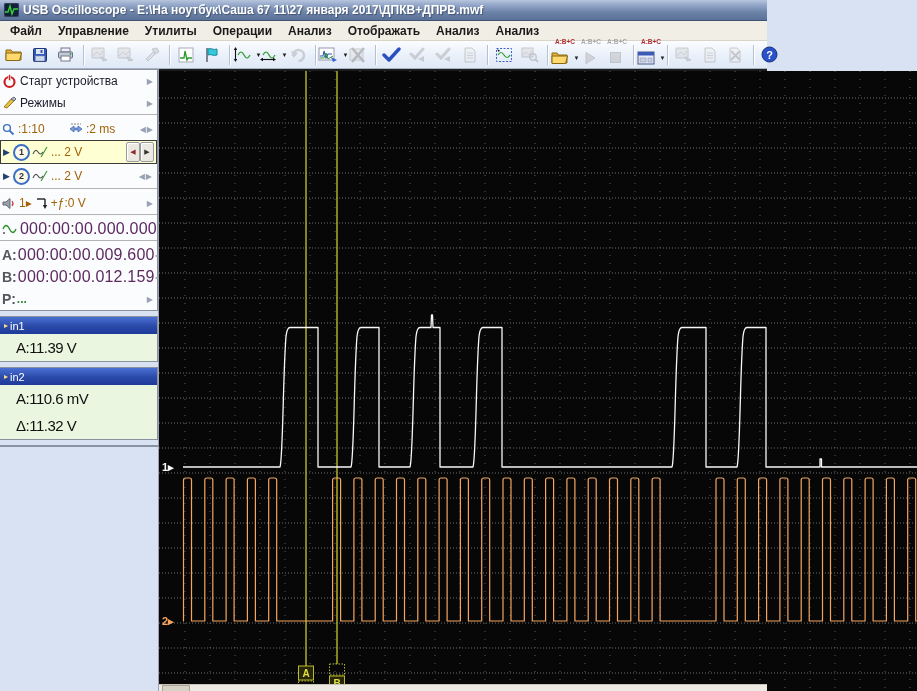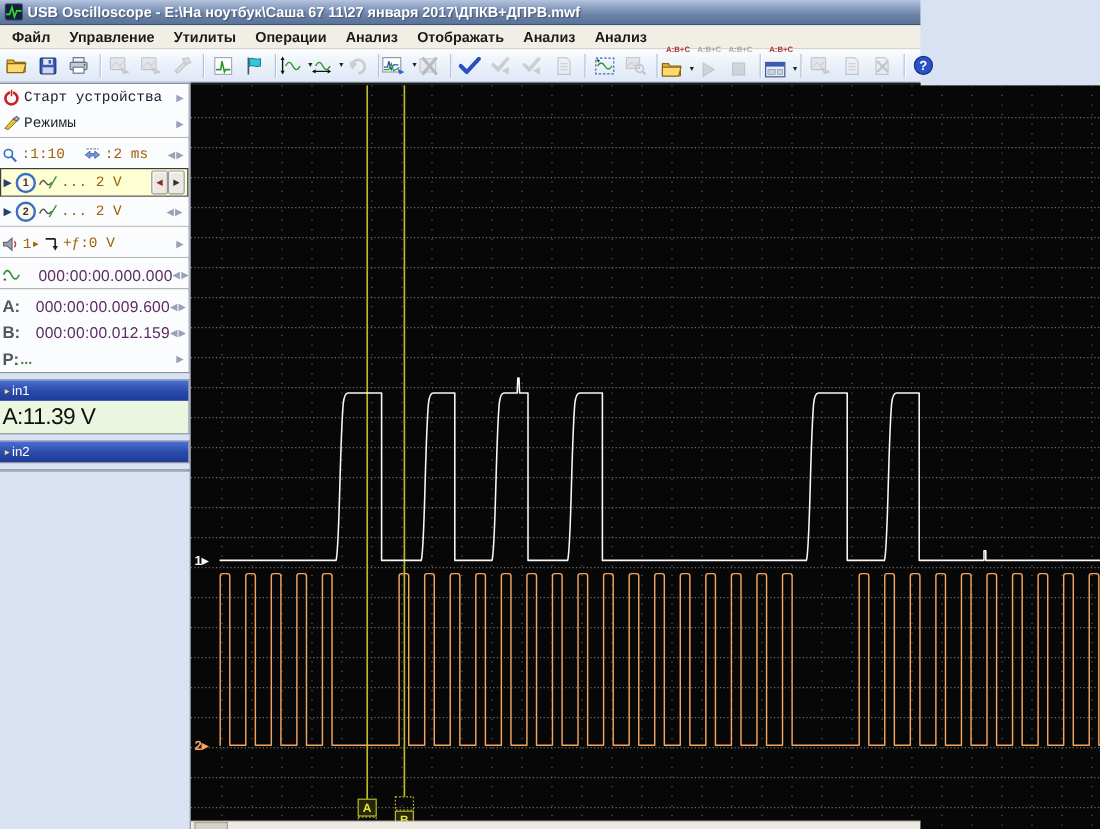--- a/index.html
+++ b/index.html
@@ -27,38 +27,38 @@
 
   
   .main{flex:1;display:flex;min-height:0;}
   .sidebar{width:158px;flex:0 0 auto;background:#d9e2f2;border-right:1px solid #9aa2b2;display:flex;flex-direction:column;font-size:12px;}
   .ctrl-box{border:1px solid #8a92a2;border-left:none;background:#fbfcfe;}
   .row{height:22px;display:flex;align-items:center;padding:0 2px;background:#fbfcfe;position:relative;}
   .row .grow{flex:1;}
   .row .r-arrows{color:#98a2b4;font-size:8px;letter-spacing:1px;margin-right:1px;}
   .groove{height:2px;border-top:1px solid #b4b4b4;border-bottom:1px solid #ffffff;}
   .ico{display:inline-flex;margin-right:3px;flex:0 0 auto;}
-  .lbl{color:#1c1c2c;white-space:nowrap;font-family:Liberation Mono, monospace;}
+  .lbl{color:#1c1c2c;white-space:nowrap;}
   .val-dark{color:#a16207;}
   .badge{width:13px;height:13px;border:2px solid #3a6fc4;border-radius:50%;background:#fdf9ea;color:#333;font-size:9px;font-weight:bold;display:inline-flex;align-items:center;justify-content:center;margin:0 2px;}
   .ch-row{border:1px solid transparent;}
   .ch-row.selected{background:#ffffd4;border:1px solid #3c3c3c;}
   .ch-arrow{color:#24406e;font-size:9px;margin-right:1px;}
   .spin{width:12px;height:18px;background:#ece9e2;border:1px solid #9a9a9a;border-radius:2px;display:inline-flex;align-items:center;justify-content:center;font-size:7px;color:#333;box-shadow:inset 1px 1px 0 #fff;}
   .spin.red{color:#8a2a2a;}
-  .ptime{color:#5c2a60;font-size:13px;letter-spacing:.2px;white-space:nowrap;margin-left:12px;}
+  .ptime{color:#5c2a60;font-size:16px;letter-spacing:.2px;white-space:nowrap;}
   .pfx{color:#55565e;font-size:14px;font-weight:bold;margin-right:1px;}
   .pdots{color:#3a8a3a;font-size:12px;font-weight:bold;}
 
   .panel{border:1px solid #8a92a2;border-left:none;margin-top:5px;background:#eaf6df;}
   .panel-hd{height:17px;display:flex;align-items:center;padding:0 4px;font-size:11px;}
   .panel-hd.blue{background:linear-gradient(180deg,#4a6fd4 0%,#2a4aa8 55%,#1e3a9a 100%);color:#ffffff;}
   .panel-hd.silver{background:linear-gradient(180deg,#f6f6f8 0%,#d8d8de 55%,#c4c4cc 100%);color:#4a1a9a;}
   .panel-hd .hd-arrow{font-size:8px;margin-right:2px;color:#ffd890;}
-  .panel-line{font-size:19px;color:#101010;line-height:27px;padding-left:2px;white-space:nowrap;letter-spacing:-.5px;}
+  .panel-line{font-size:15px;color:#101010;line-height:27px;padding-left:16px;white-space:nowrap;letter-spacing:-.5px;}
 
   .plot-wrap{flex:1;position:relative;background:#070707;border-top:2px solid #1c1c1c;min-width:0;}
   .plot-wrap svg{display:block;}
   .hscroll{position:absolute;left:0;bottom:0;width:100%;height:6px;background:#eceae2;border-top:1px solid #c8c4ba;display:flex;}
   .hthumb{width:26px;height:5px;background:#d6d2c6;border:1px solid #a8a49a;margin-left:3px;}
 </style>
 </head>
 <body>
 
 <div class="window">
@@ -487,20 +487,22 @@
             <span>in1</span>
           </div>
         <div class="panel-line">A:11.39 V</div>
       </div>
 
       <div class="panel">
         <div class="panel-hd blue">
             <span class="hd-arrow">▸</span>
             <span>in2</span>
           </div>
+        <div class="panel-line">A:110.6 mV</div>
+        <div class="panel-line">Δ:11.32 V</div>
       </div>
 
       <div class="panel">
       </div>
 
     </div>
 
     <div class="plot-wrap">
       <div id="scopehost">
           <svg width="759" height="620" viewBox="0 0 759 620">

